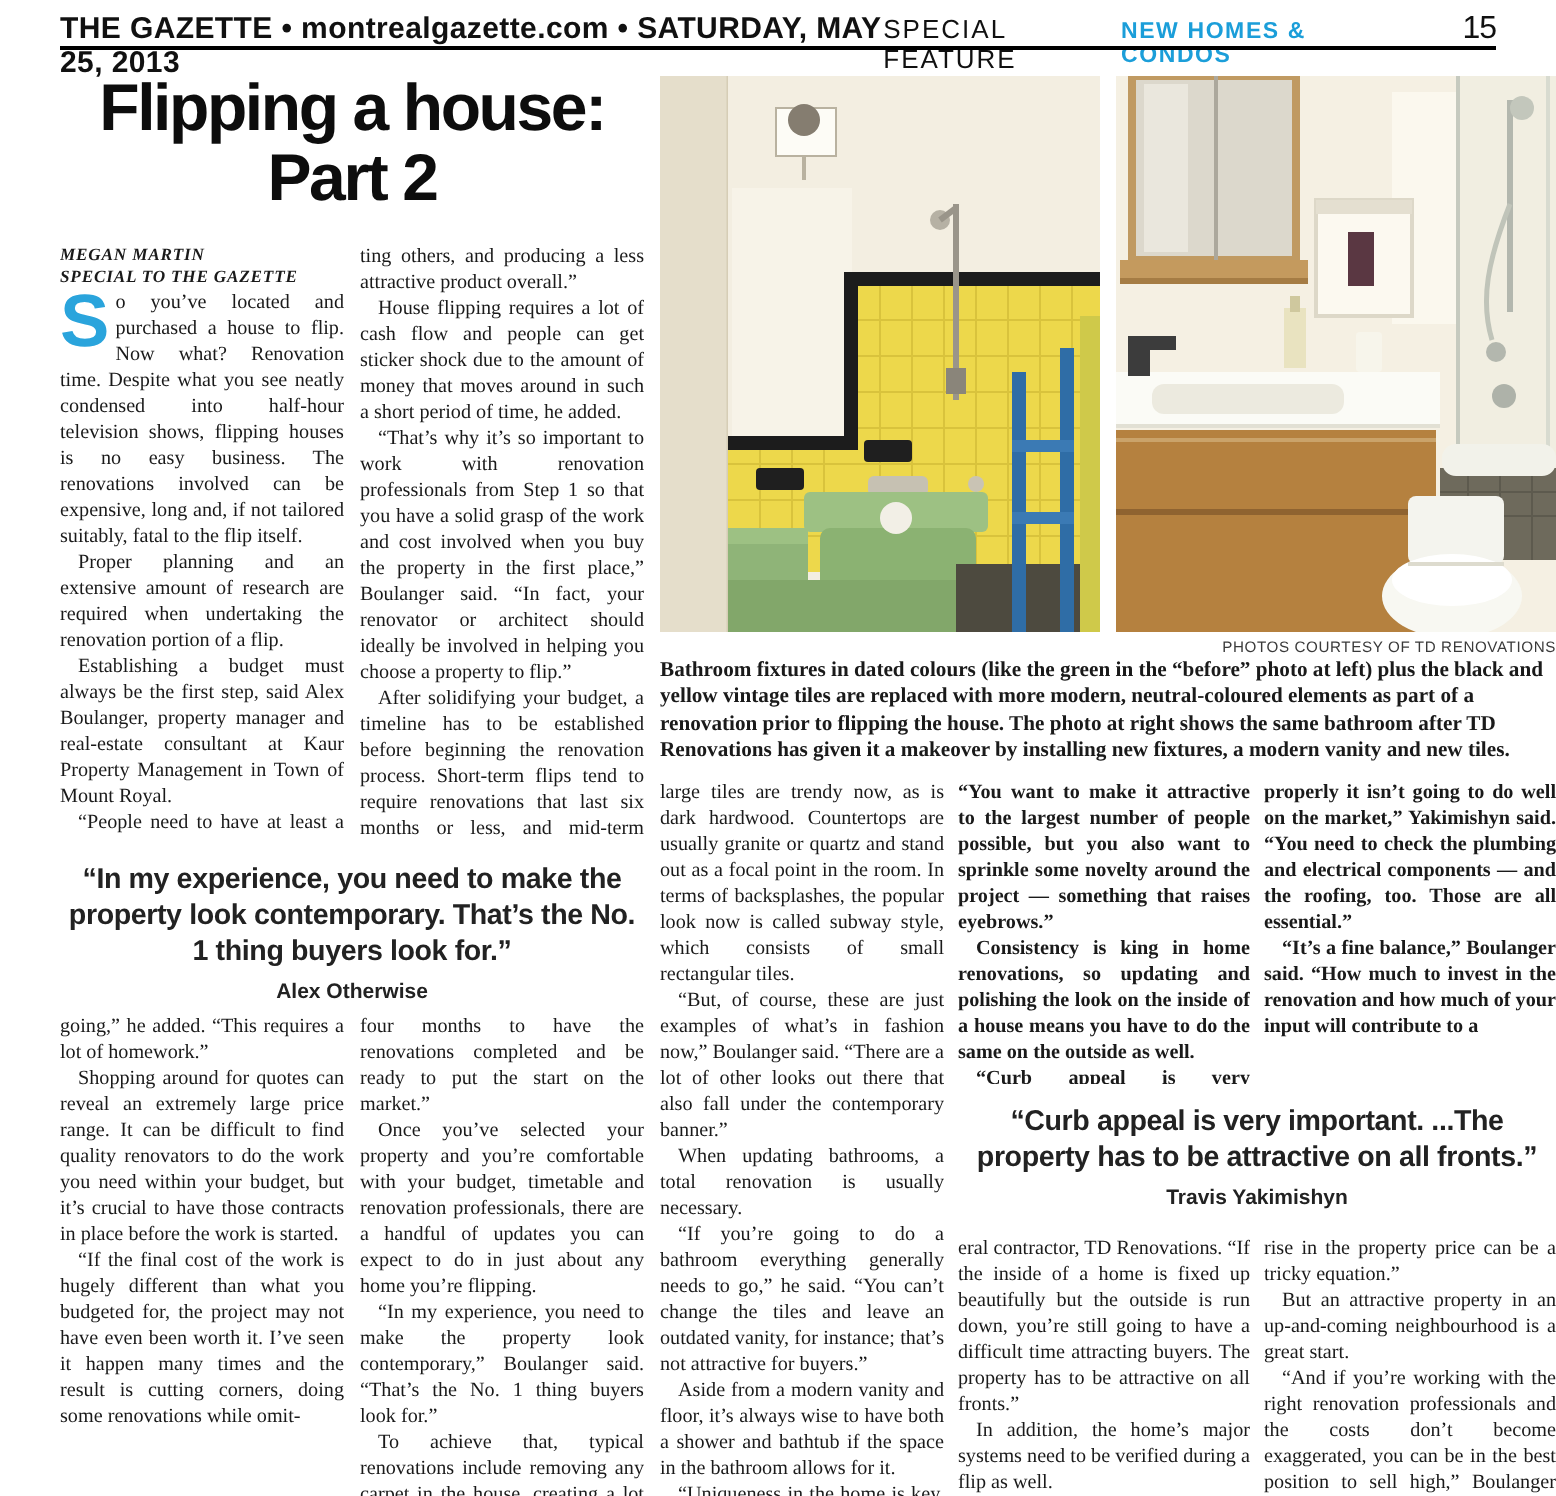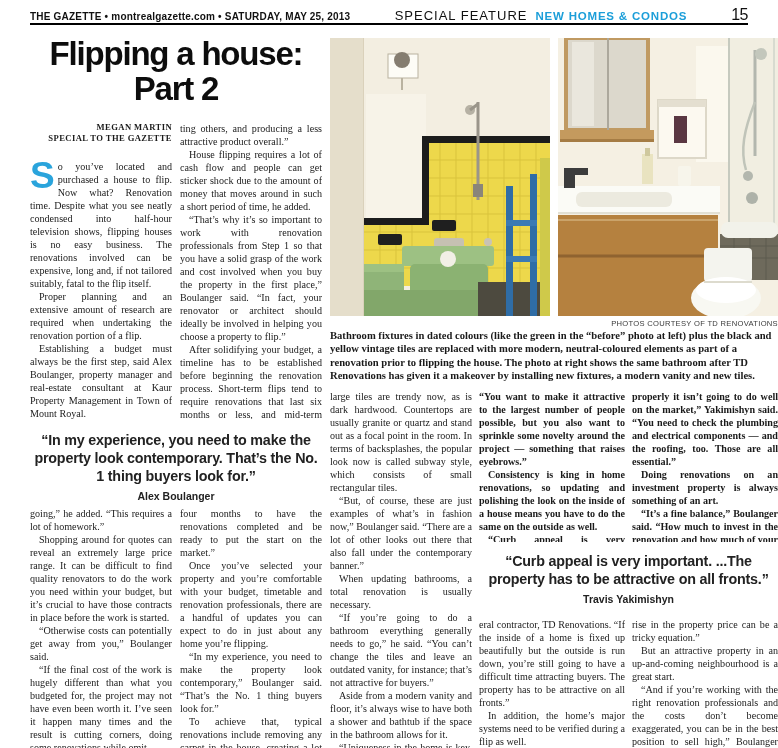--- a/index.html
+++ b/index.html
@@ -3,34 +3,34 @@
 <meta charset="utf-8">
 <style>
   html,body{margin:0;padding:0;}
   body{
     width:778px;height:748px;position:relative;background:#ffffff;
     font-family:"Liberation Serif", serif;color:#1a1a1a;overflow:hidden;
   }
   
   .masthead{position:absolute;top:6px;left:30px;right:30px;display:flex;align-items:baseline;
     font-family:"Liberation Sans", sans-serif;}
-  .mast-left{font-size:10px;font-weight:bold;letter-spacing:.2px;color:#111;}
+  .mast-left{font-size:15px;font-weight:bold;letter-spacing:.2px;color:#111;}
   .mast-right{margin-left:auto;display:flex;align-items:baseline;}
   .section-label{font-size:13px;letter-spacing:1px;color:#111;}
   .section-name{font-size:11.5px;font-weight:bold;letter-spacing:.8px;margin-left:8px;}
   .page-number{font-size:16px;letter-spacing:-.5px;margin-left:44px;color:#111;}
   .rule{position:absolute;top:23px;left:30px;right:30px;border-top:2px solid #000;}
 
   
   .left-region{position:absolute;left:30px;top:34px;width:292px;height:714px;overflow:hidden;
     display:flex;flex-direction:column;}
   .headline{font-family:"Liberation Sans", sans-serif;font-weight:bold;font-size:33px;
     line-height:35px;text-align:center;letter-spacing:-1.2px;color:#0d0d0d;margin:2px 0 16px;}
-  .byline{font-size:8.6px;font-weight:bold;text-align:right;line-height:11px;
-    letter-spacing:.4px;margin-bottom:16px;}
+  .byline{font-size:8.6px;font-weight:bold;text-align:left;line-height:11px;
+    letter-spacing:.4px;margin-bottom:1px;font-style:italic;}
   .cols{display:flex;gap:8px;}
   .cols-part1L{height:297px;overflow:hidden;}
   .cols-part2L{flex:1;overflow:hidden;}
   .col{width:142px;flex:0 0 142px;overflow:hidden;}
   .col p{font-size:10.1px;line-height:13px;text-align:justify;margin:0;text-indent:9px;}
   .col p.noindent{text-indent:0;}
   .dropcap{float:left;font-family:"Liberation Sans", sans-serif;font-weight:bold;
     font-size:37px;line-height:28px;padding:2px 3px 0 0;color:#2aa4dc;}
 
   
@@ -91,28 +91,27 @@
       <p class="noindent">ting others, and producing a less attractive product overall.”</p>
       <p>House flipping requires a lot of cash flow and people can get sticker shock due to the amount of money that moves around in such a short period of time, he added.</p>
       <p>“That’s why it’s so important to work with renovation professionals from Step 1 so that you have a solid grasp of the work and cost involved when you buy the property in the first place,” Boulanger said. “In fact, your renovator or architect should ideally be involved in helping you choose a property to flip.”</p>
       <p>After solidifying your budget, a timeline has to be established before beginning the renovation process. Short-term flips tend to require renovations that last six months or less, and mid-term projects can go up to a year.</p>
 
     </div>
   </div>
 
   <div class="pullquote pq1">
     <div class="pq-text">“In my experience, you need to make the property look contemporary. That’s the No. 1 thing buyers look for.”</div>
-    <div class="pq-attr">Alex Boulanger</div>
+    <div class="pq-attr">Alex Otherwise</div>
   </div>
 
   <div class="cols cols-part2L">
     <div class="col">
       <p class="noindent">going,” he added. “This requires a lot of homework.”</p>
       <p>Shopping around for quotes can reveal an extremely large price range. It can be difficult to find quality renovators to do the work you need within your budget, but it’s crucial to have those contracts in place before the work is started.</p>
-      <p>“Otherwise costs can potentially get away from you,” Boulanger said.</p>
       <p>“If the final cost of the work is hugely different than what you budgeted for, the project may not have even been worth it. I’ve seen it happen many times and the result is cutting corners, doing some renovations while omit-</p>
     </div>
     <div class="col">
       <p class="noindent">four months to have the renovations completed and be ready to put the start on the market.”</p>
       <p>Once you’ve selected your property and you’re comfortable with your budget, timetable and renovation professionals, there are a handful of updates you can expect to do in just about any home you’re flipping.</p>
       <p>“In my experience, you need to make the property look contemporary,” Boulanger said. “That’s the No. 1 thing buyers look for.”</p>
       <p>To achieve that, typical renovations include removing any carpet in the house, creating a lot of open spaces, and updating the kitchen and bathrooms.</p>
 
     </div>
   </div>
@@ -261,21 +260,20 @@
 
     <div class="sub">
       <div class="sub-part1">
         <div class="col">
           <p style="text-indent:0">“You want to make it attractive to the largest number of people possible, but you also want to sprinkle some novelty around the project — something that raises eyebrows.”</p>
           <p>Consistency is king in home renovations, so updating and polishing the look on the inside of a house means you have to do the same on the outside as well.</p>
           <p>“Curb appeal is very important,” said Travis Yakimishyn, gen-</p>
         </div>
         <div class="col">
           <p style="text-indent:0">properly it isn’t going to do well on the market,” Yakimishyn said. “You need to check the plumbing and electrical components — and the roofing, too. Those are all essential.”</p>
-          <p>Doing renovations on an investment property is always something of an art.</p>
           <p>“It’s a fine balance,” Boulanger said. “How much to invest in the renovation and how much of your input will contribute to a</p>
         </div>
       </div>
 
       <div class="pullquote pq2">
         <div class="pq-text">“Curb appeal is very important. ...The property has to be attractive on all fronts.”</div>
         <div class="pq-attr">Travis Yakimishyn</div>
       </div>
 
       <div class="sub-part2">

